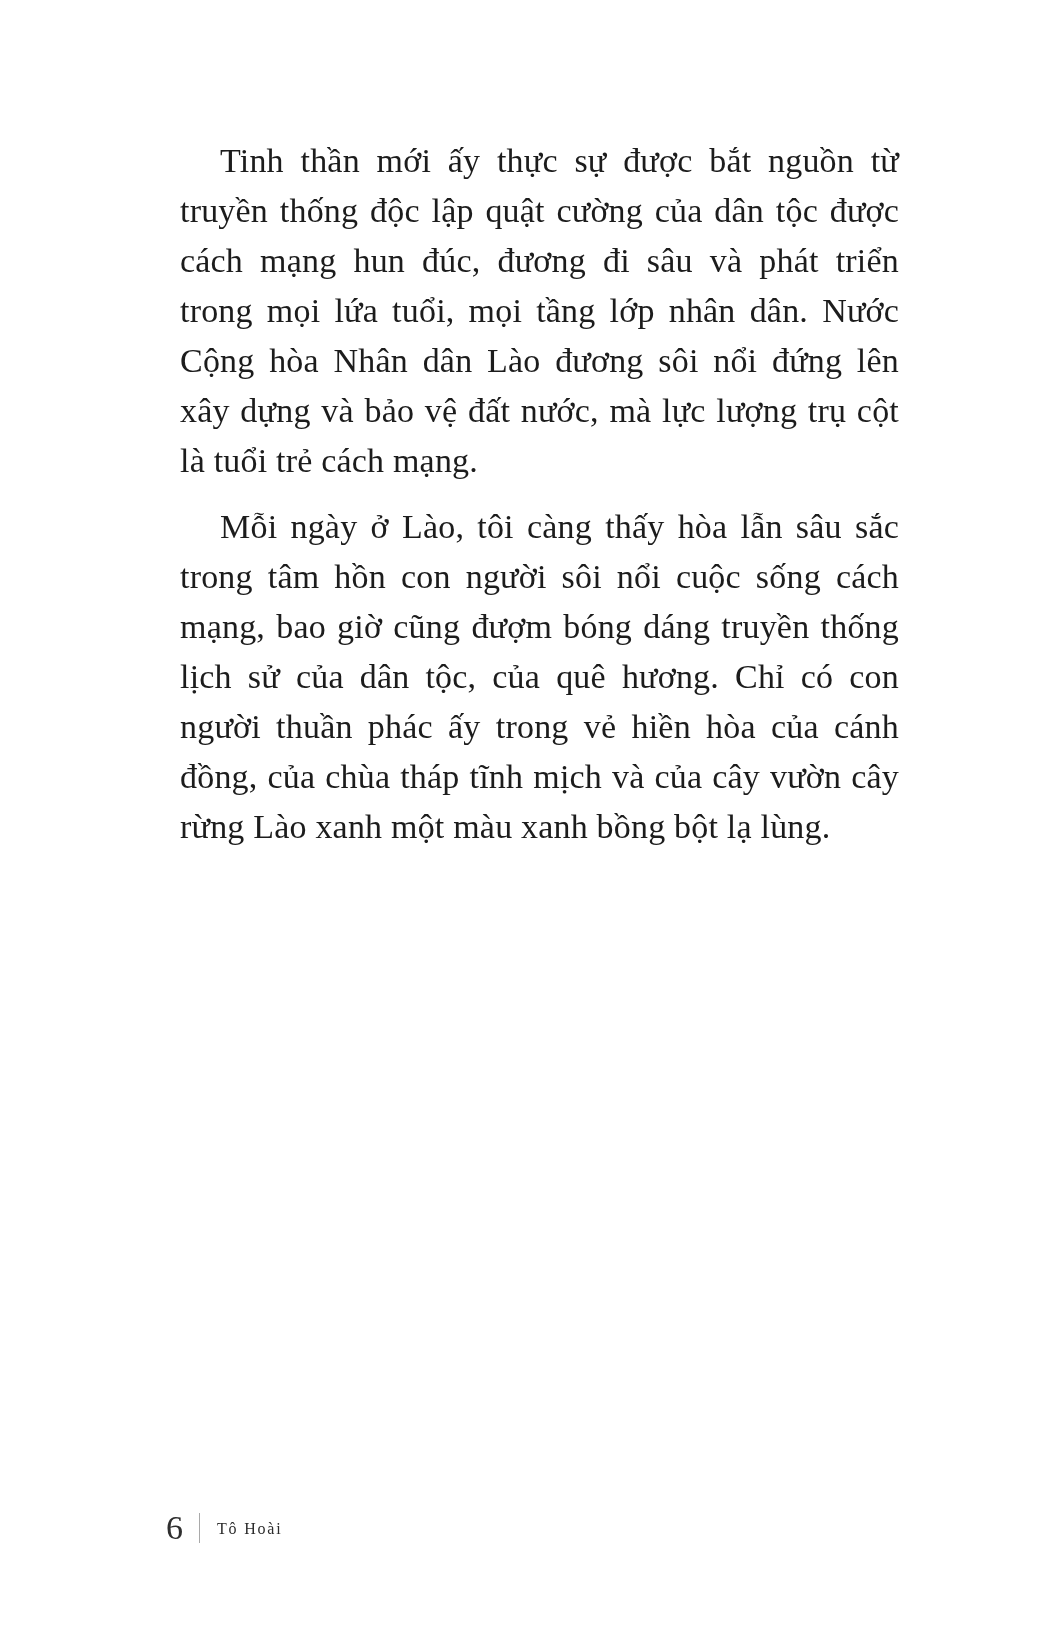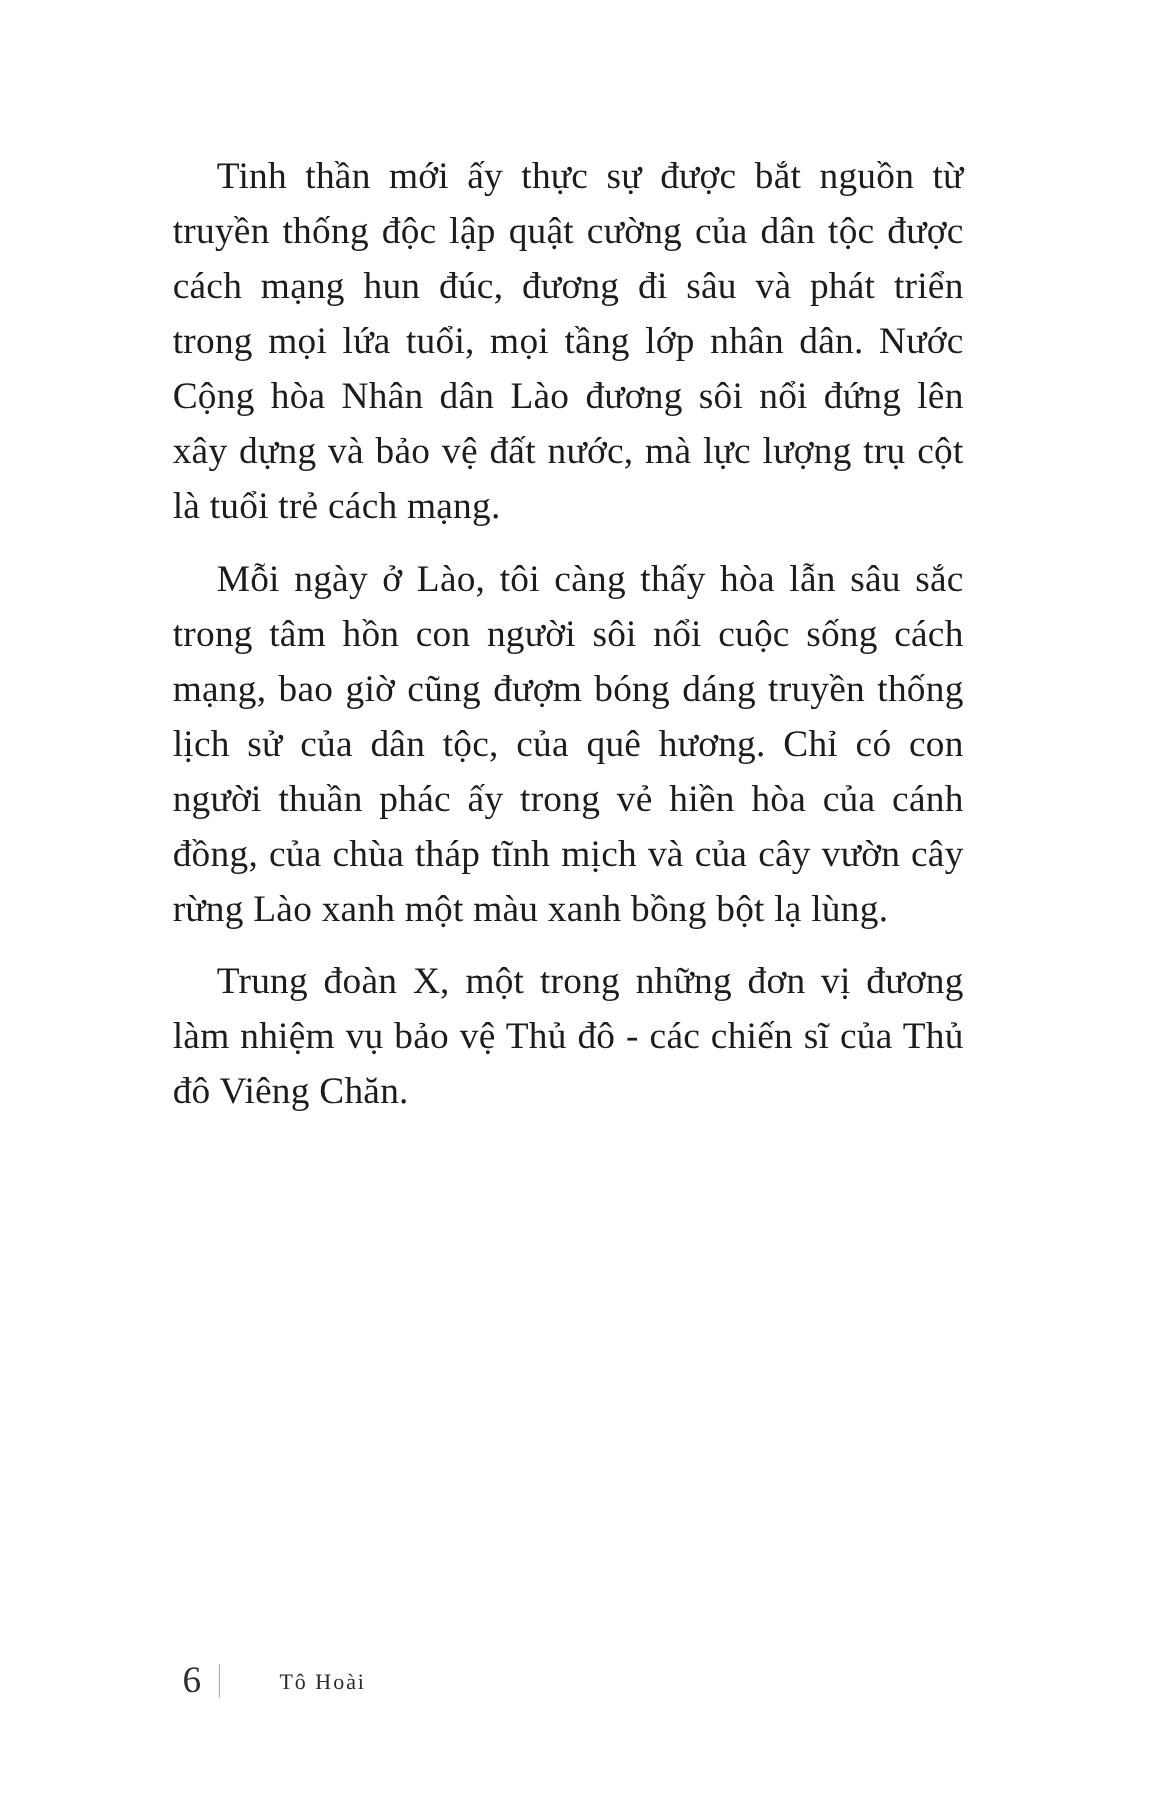--- a/index.html
+++ b/index.html
@@ -11,21 +11,21 @@
     position: relative;
     width: 1056px;
     height: 1646px;
     background: #ffffff;
     overflow: hidden;
     font-family: "Liberation Serif", "DejaVu Serif", serif;
     color: #1c1c1c;
   }
   .text-block {
     position: absolute;
-    left: 157px;
+    left: 180px;
     top: 136px;
     width: 719px;
     font-size: 34px;
     line-height: 50px;
     text-align: justify;
     letter-spacing: 0.2px;
   }
   .text-block p {
     margin: 0 0 16px 0;
     text-indent: 40px;
@@ -42,37 +42,35 @@
     line-height: 40px;
     color: #2e2e2e;
   }
   .footer-divider {
     width: 1px;
     height: 30px;
     background: #a9a9a9;
     margin: 0 17px 0 16px;
   }
   .author-name {
-    font-size: 20px;
+    font-size: 16px;
     letter-spacing: 1.8px;
     color: #2b2b2b;
     padding-top: 2px;
-    margin-left: 37px;
   }
 </style>
 </head>
 <body>
 
 <div class="page">
 
   <div class="text-block">
 
   <p>Tinh thần mới ấy thực sự được bắt nguồn từ truyền thống độc lập quật cường của dân tộc được cách mạng hun đúc, đương đi sâu và phát triển trong mọi lứa tuổi, mọi tầng lớp nhân dân. Nước Cộng hòa Nhân dân Lào đương sôi nổi đứng lên xây dựng và bảo vệ đất nước, mà lực lượng trụ cột là tuổi trẻ cách mạng.</p>
       <p>Mỗi ngày ở Lào, tôi càng thấy hòa lẫn sâu sắc trong tâm hồn con người sôi nổi cuộc sống cách mạng, bao giờ cũng đượm bóng dáng truyền thống lịch sử của dân tộc, của quê hương. Chỉ có con người thuần phác ấy trong vẻ hiền hòa của cánh đồng, của chùa tháp tĩnh mịch và của cây vườn cây rừng Lào xanh một màu xanh bồng bột lạ lùng.</p>
-      <p>Trung đoàn X, một trong những đơn vị đương làm nhiệm vụ bảo vệ Thủ đô - các chiến sĩ của Thủ đô Viêng Chăn.</p>
     </div>
 
   <div class="page-footer">
     <span class="page-number">6</span>
     <span class="footer-divider"></span>
     <span class="author-name">Tô Hoài</span>
   </div>
 
 </div>
 

